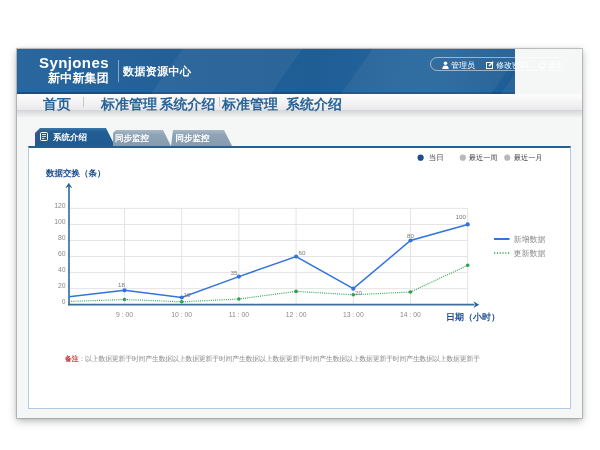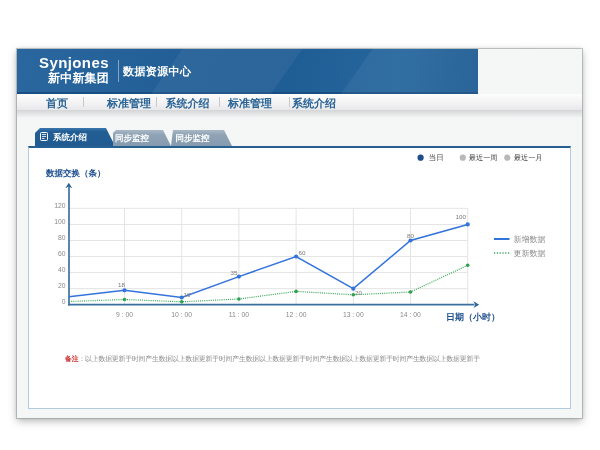--- a/index.html
+++ b/index.html
@@ -4,21 +4,21 @@
 <style>
 * { margin:0; padding:0; box-sizing:border-box; }
 html,body { width:600px; height:450px; background:#ffffff; font-family:"Liberation Sans",sans-serif; overflow:hidden; }
 #win {
   position:absolute; left:17px; top:49px; width:565px; height:369px;
   background:#f5f6f6;
   box-shadow:0 0 0 1px rgba(150,155,160,0.55), 0 3px 8px rgba(90,90,90,0.45), 0 0 3px rgba(120,120,120,0.3);
 }
 
 #hdr {
-  position:absolute; left:0; top:0; width:461px; height:45px;
+  position:absolute; left:0; top:0; width:498px; height:45px;
   background:linear-gradient(100deg,#29679e 0%, #215f96 35%, #1f5d95 60%, #26679e 82%, #1e5c94 100%);
   border-bottom:2px solid #174f82;
 }
 #hdr .streak { position:absolute; top:-8px; height:60px; background:rgba(255,255,255,0.055); transform:skewX(-35deg); }
 #logo1 { position:absolute; left:22px; top:4.5px; color:#fff; font-size:15px; font-weight:bold; letter-spacing:0.4px; }
 #logo2 { position:absolute; left:31px; top:21px; color:#fff; font-size:12px; font-weight:bold; letter-spacing:0.2px;text-align:right; }
 #hsep { position:absolute; left:101px; top:11px; width:1px; height:22px; background:rgba(255,255,255,0.45); }
 #htitle { position:absolute; left:106px; top:15px; color:#fff; font-size:11px; font-weight:bold; letter-spacing:0.4px;text-align:center; }
 #pill {
   position:absolute; left:413px; top:8px; width:139px; height:14px;
@@ -26,21 +26,21 @@
 }
 #pill span { position:absolute; top:1.5px; color:#fff; font-size:8px; white-space:nowrap; }
 #pill svg { position:absolute; top:2.5px; }
 
 #nav {
   position:absolute; left:0; top:45px; width:565px; height:16px;
   background:linear-gradient(#fdfdfd, #f0f0f2 70%, #e8e8ea);
 }
 #nav:after { content:""; position:absolute; left:0; top:16px; width:565px; height:8px;
   background:linear-gradient(rgba(150,150,155,0.35), rgba(150,150,155,0)); }
-#nav .it { position:absolute; top:1.5px; color:#2a6496; font-size:11px; font-weight:bold; transform:translateX(-50%); white-space:nowrap; }
+#nav .it { position:absolute; top:1.5px; color:#2a6496; font-size:14px; font-weight:bold; transform:translateX(-50%); white-space:nowrap; }
 #nav .sp { position:absolute; top:2.5px; width:1px; height:10px; background:#c8c8cc; }
 
 .tab { position:absolute; color:#fff; font-size:8.5px; font-weight:bold; }
 #tab1 {
   left:18px; top:79px; width:80px; height:18px;
   background:linear-gradient(#3a77ac,#225e93 20%,#1f5b90);
   clip-path:polygon(0 100%, 0 5px, 5px 0, calc(100% - 9px) 0, 100% 100%);
 }
 #tab1 .txt { position:absolute; left:18px; top:4px;text-align:right; }
 #tab2 {
@@ -69,20 +69,37 @@
 <body>
 <div id="win">
   <div id="hdr">
     <div class="streak" style="left:150px;width:120px;"></div>
     <div class="streak" style="left:340px;width:150px;"></div>
     <div class="streak" style="left:500px;width:90px;"></div>
     <div id="logo1">Synjones</div>
     <div id="logo2">新中新集团</div>
     <div id="hsep"></div>
     <div id="htitle">数据资源中心</div>
+    <div id="pill">
+      <svg width="7" height="8" style="left:11px;" viewBox="0 0 7 8">
+          <circle cx="3.5" cy="2.2" r="1.8" fill="#fff"></circle>
+          <path d="M0.3 8 Q0.5 4.6 3.5 4.6 Q6.5 4.6 6.7 8 Z" fill="#fff"></path>
+        </svg>
+      <span style="left:20px;">管理员</span>
+      <svg width="8" height="8" style="left:55px;" viewBox="0 0 8 8">
+          <rect x="0.5" y="1.5" width="6" height="6" fill="none" stroke="#fff" stroke-width="1"></rect>
+          <path d="M3 5 L7.2 0.8" stroke="#fff" stroke-width="1.4"></path>
+        </svg>
+      <span style="left:65px;">修改密码</span>
+      <svg width="8" height="8" style="left:107px;" viewBox="0 0 8 8">
+          <path d="M2.6 1.6 A3 3 0 1 0 5.4 1.6" fill="none" stroke="#fff" stroke-width="1.1"></path>
+          <path d="M4 0.4 L4 3" stroke="#fff" stroke-width="1.1"></path>
+        </svg>
+      <span style="left:117px;">退出</span>
+    </div>
   </div>
   <div id="nav">
     <div class="it" style="left:40px;">首页</div>
     <div class="sp" style="left:66px;"></div>
     <div class="it" style="left:112px;text-align:center;">标准管理</div>
     <div class="sp" style="left:139px;"></div>
     <div class="it" style="left:170.5px;">系统介绍</div>
     <div class="sp" style="left:202px;"></div>
     <div class="it" style="left:233px;">标准管理</div>
     <div class="sp" style="left:272px;"></div>

